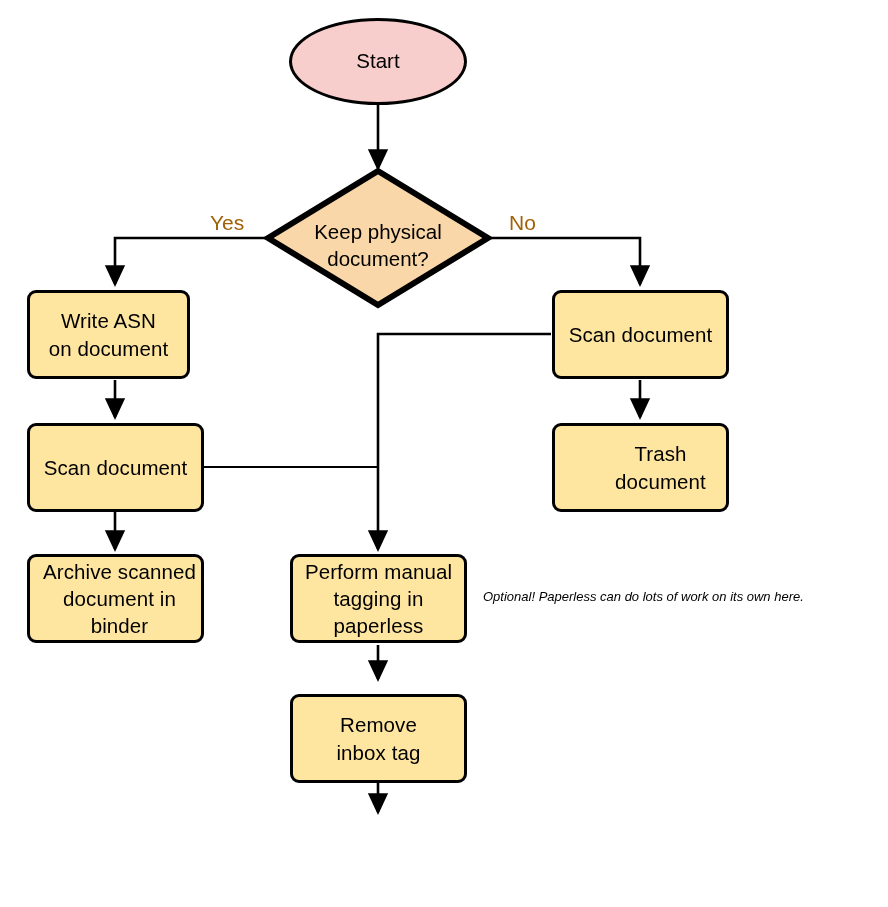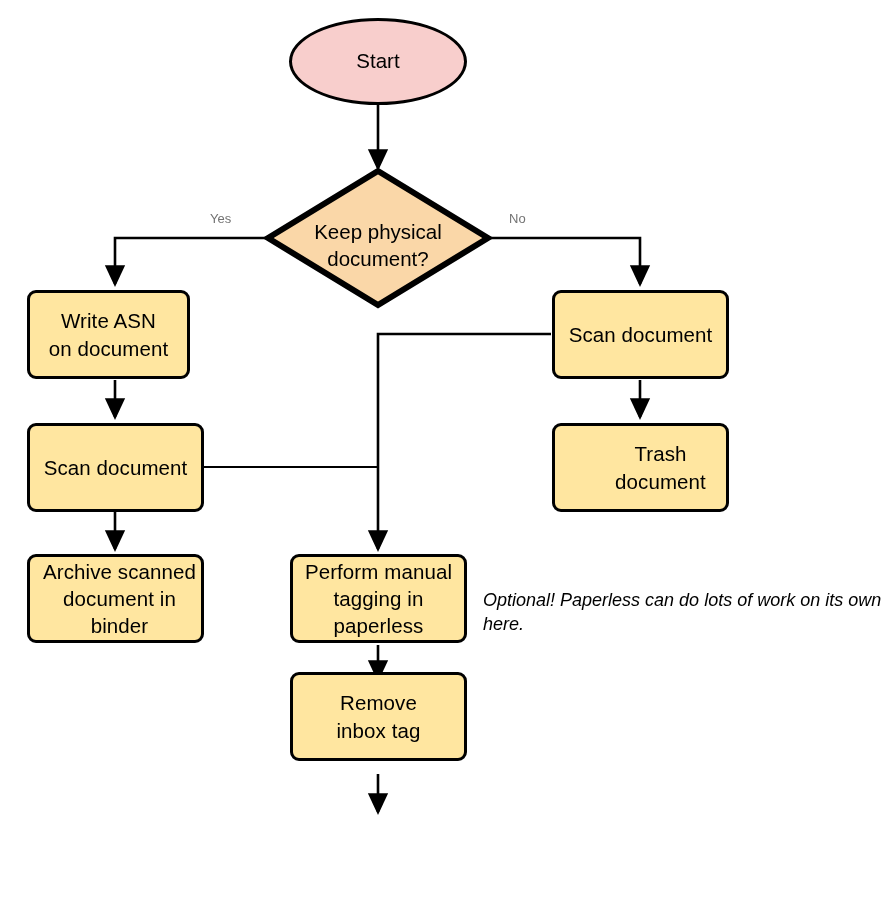--- a/index.html
+++ b/index.html
@@ -68,28 +68,28 @@
     z-index: 1;
     padding: 0 8px;
     margin-top: 15px;
   }
   .node-label {
     display: block;
     white-space: pre-line;
   }
   .edge-label {
     position: absolute;
-    font-size: 13px;
-    color: #737373;
+    font-size: 21px;
+    color: #a16207;
     z-index: 3;
     white-space: nowrap;
   }
   .annotation {
     position: absolute;
-    font-size: 18px;
+    font-size: 13px;
     font-style: italic;
     line-height: 1.35;
     color: #000000;
     z-index: 3;
   }
 </style>
 </head>
 <body>
 
 <div id="flowchart-canvas">
@@ -159,21 +159,21 @@
   <div class="node node-process" style="left:552px; top:423px; width:177px; height:89px;padding-left:40px;">
     <span class="node-label">Trash document</span>
   </div>
 
   <div class="node node-process" style="left:290px; top:554px; width:177px; height:89px;">
     <span class="node-label">Perform manual
 tagging in
 paperless</span>
   </div>
 
-  <div class="node node-process" style="left:290px; top:672px; width:177px; height:89px;">
+  <div class="node node-process" style="left:290px; top:694px; width:177px; height:89px;">
     <span class="node-label">Remove
 inbox tag</span>
   </div>
 
 
   <div class="edge-label" style="left:210px; top:211px;">
     <span>Yes</span>
   </div>
 
   <div class="edge-label" style="left:509px; top:211px;">

